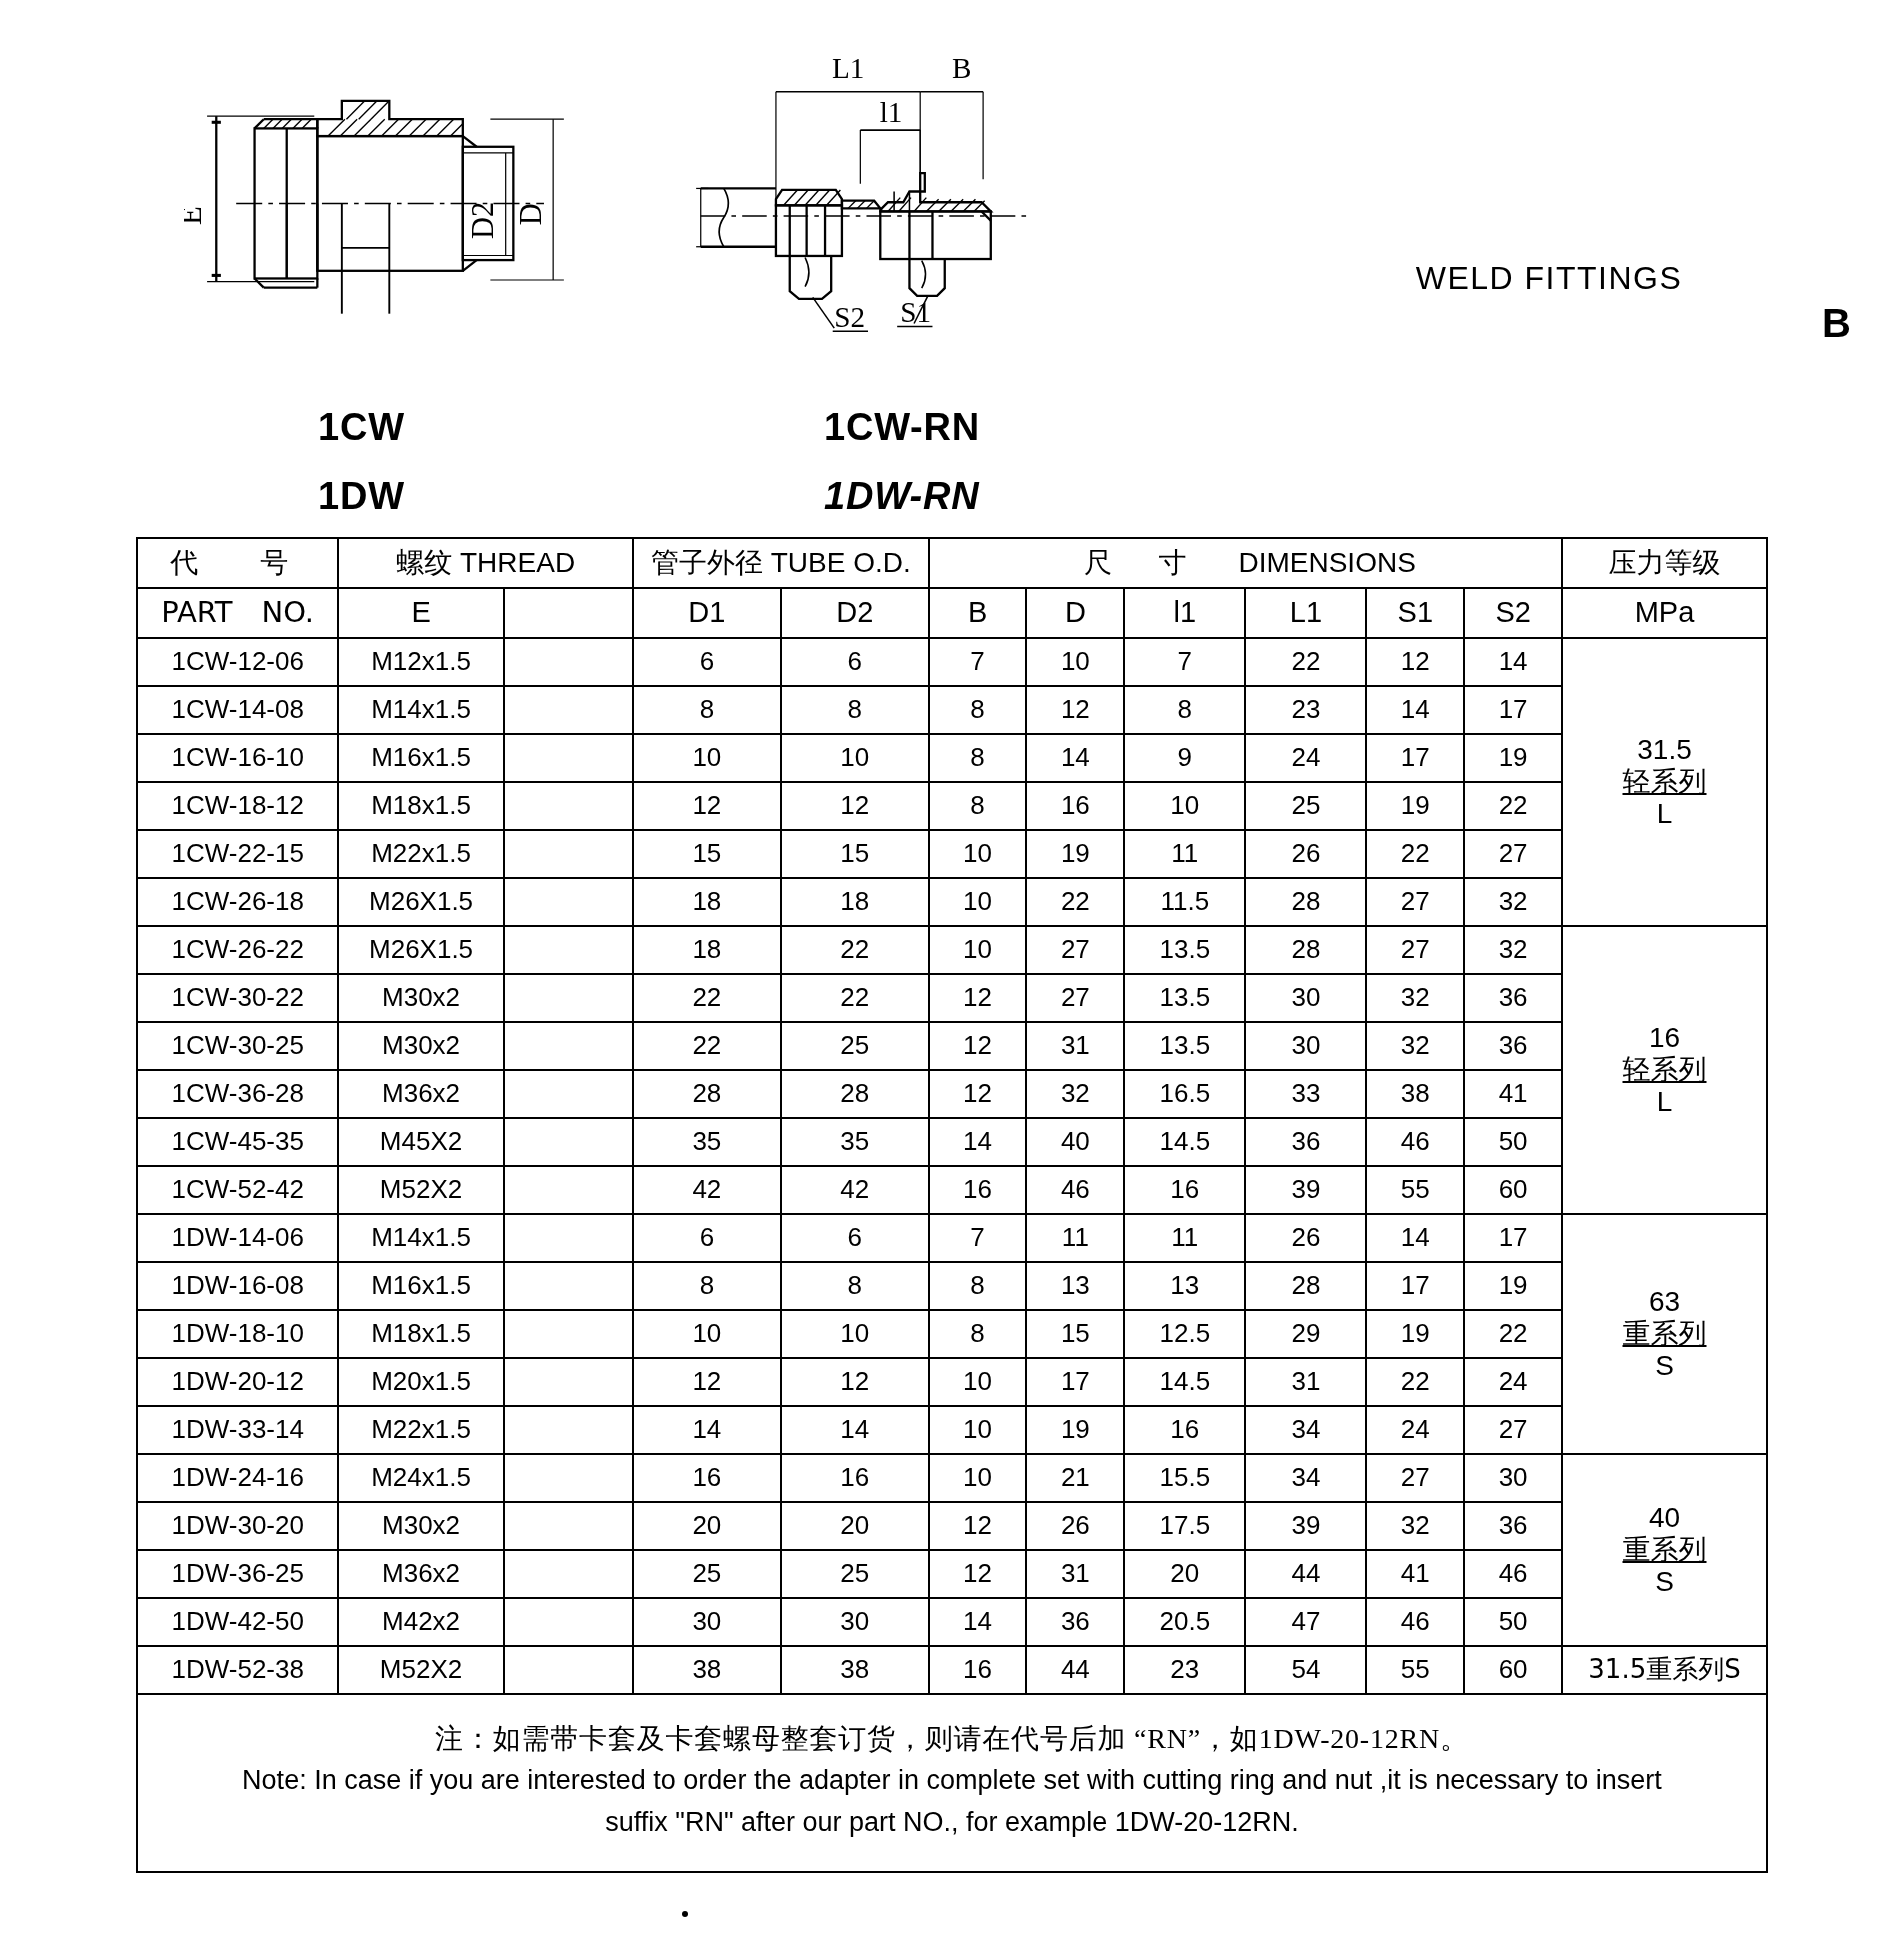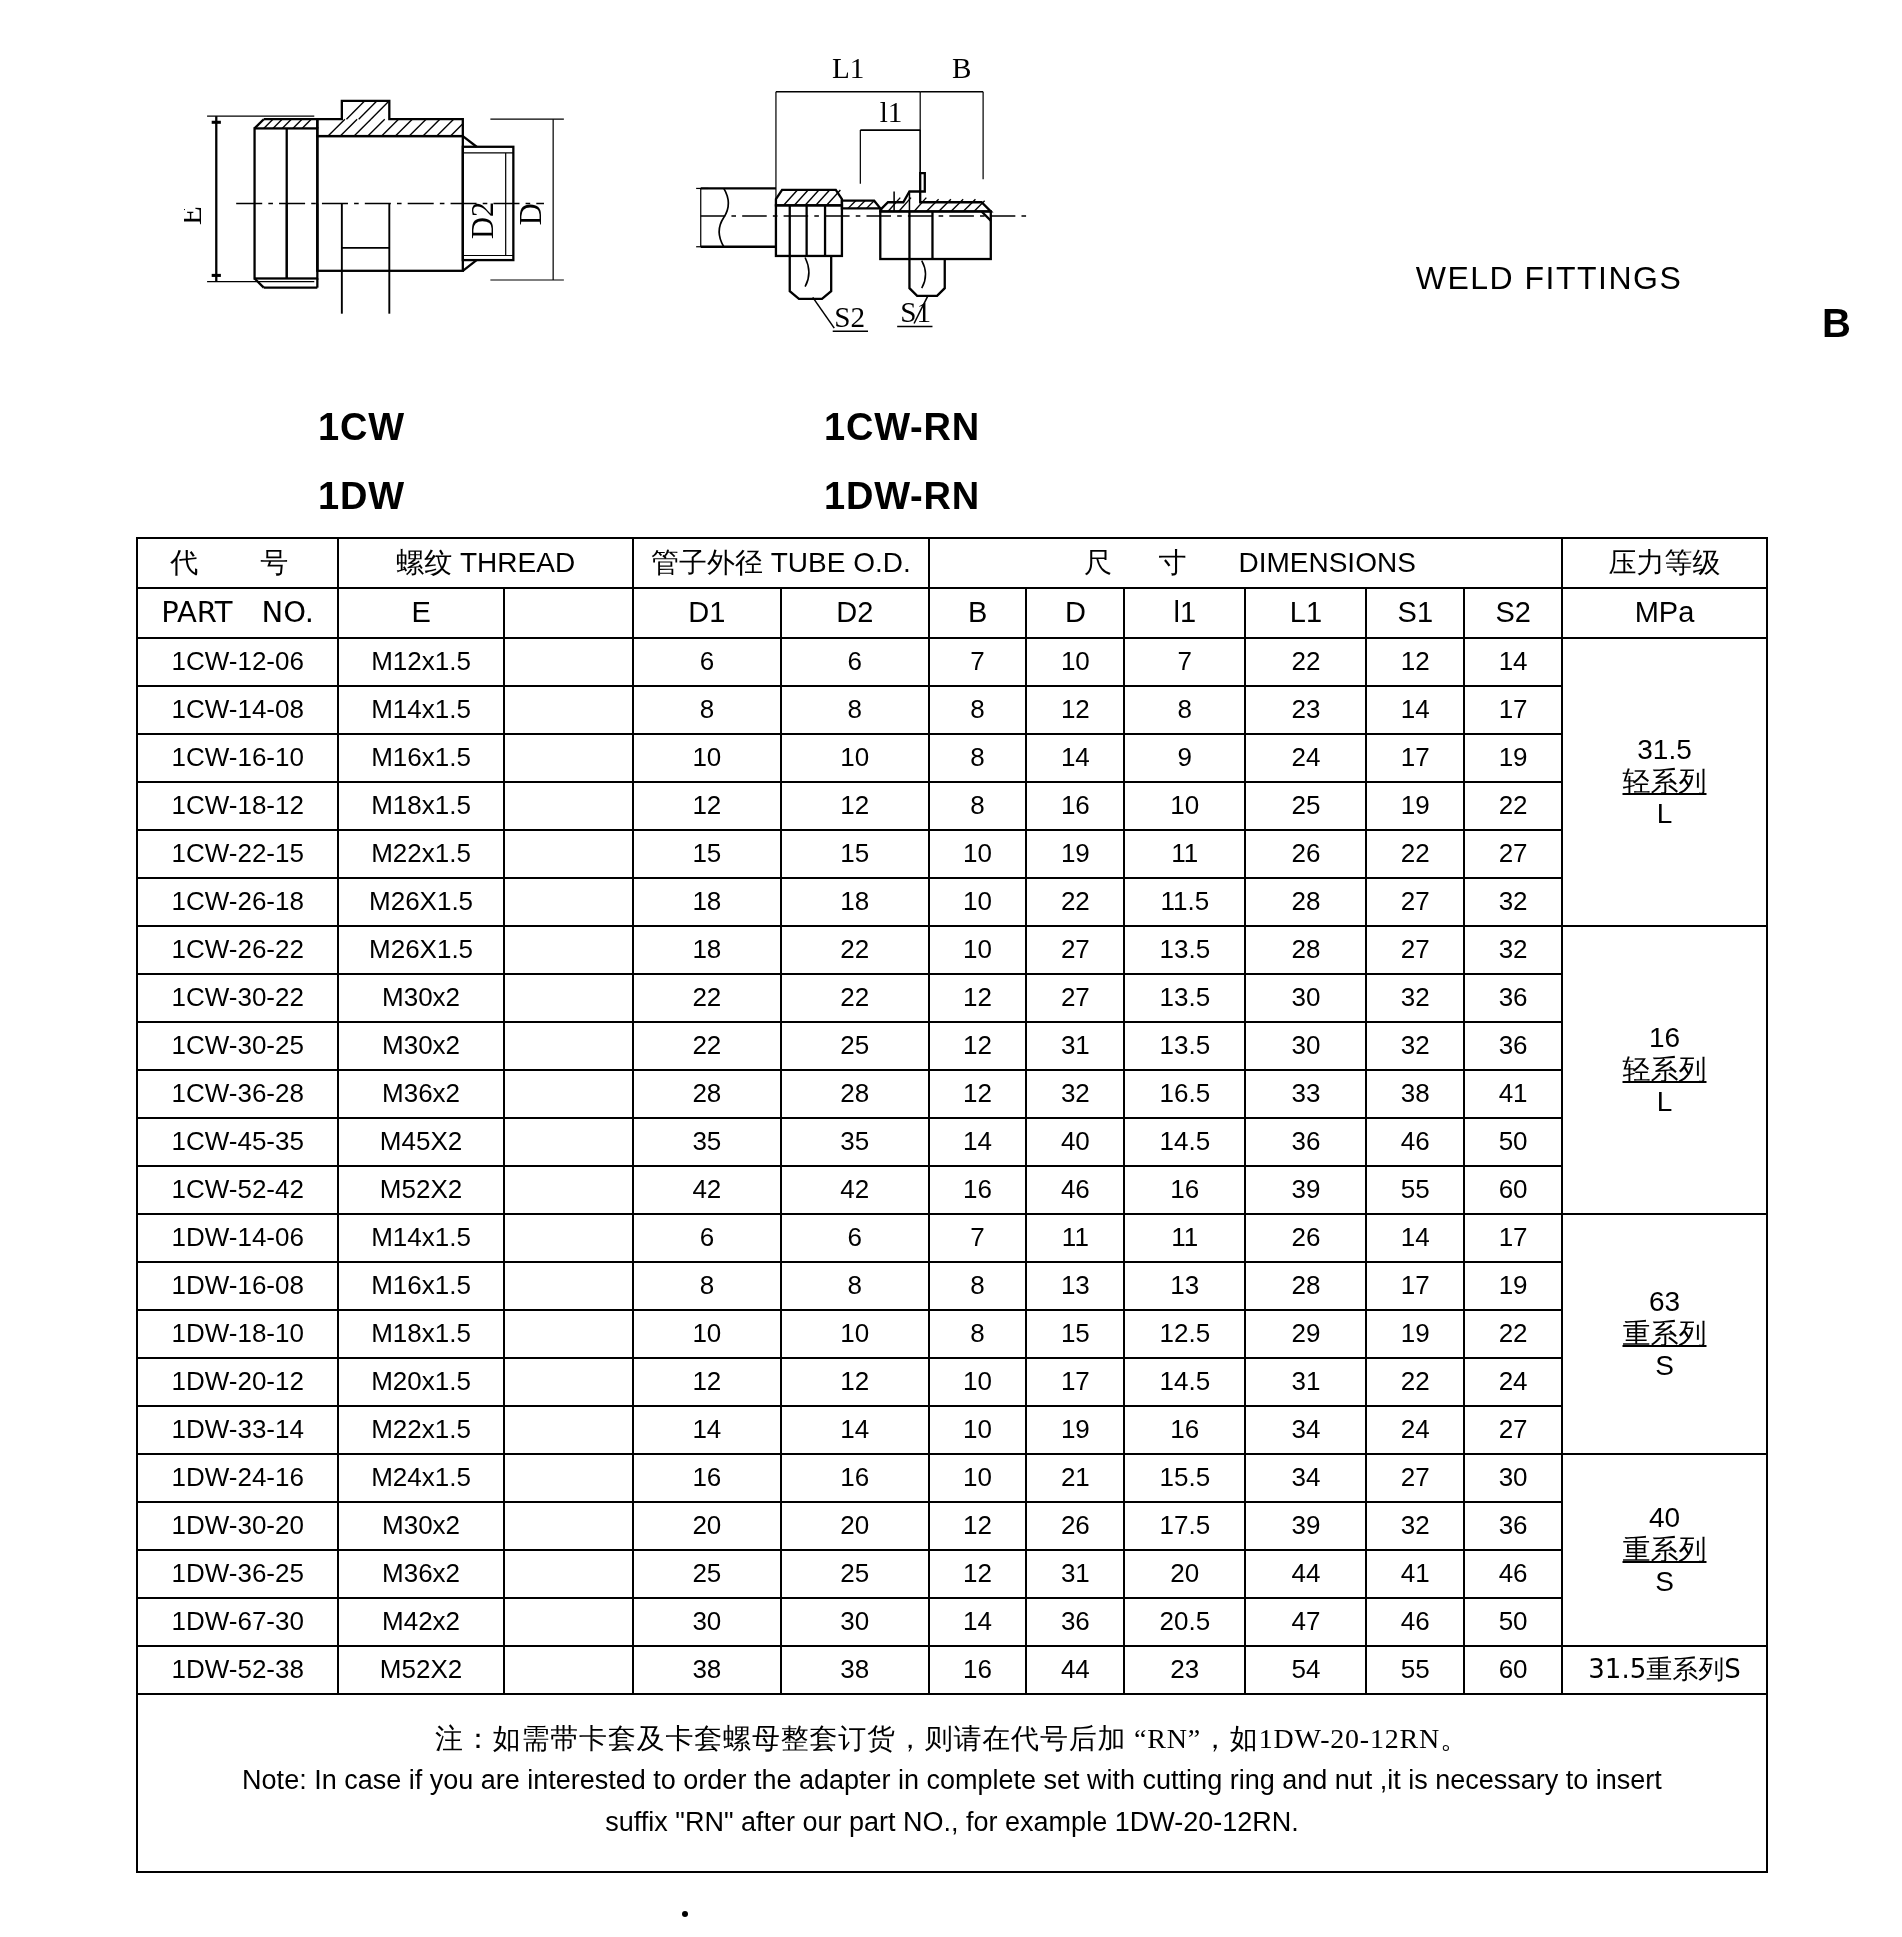--- a/index.html
+++ b/index.html
@@ -56,21 +56,21 @@
   .model-caption {
     position: absolute;
     font-size: 38px;
     font-weight: bold;
     letter-spacing: 0.8px;
     white-space: nowrap;
   }
   #caption-1cw  { left: 318px; top: 406px; }
   #caption-1dw  { left: 318px; top: 475px; }
   #caption-1cwrn{ left: 824px; top: 406px; text-align: center; }
-  #caption-1dwrn{ left: 824px; top: 475px; }
+  #caption-1dwrn{ left: 824px; top: 475px; font-style: italic; }
 
   
   #spec-table-wrap {
     position: absolute;
     left: 136px;
     top: 537px;
     width: 1632px;
   }
   table.spec {
     border-collapse: collapse;
@@ -647,21 +647,21 @@
           <td class="num">25</td>
           <td class="num">25</td>
           <td class="num">12</td>
           <td class="num">31</td>
           <td class="num">20</td>
           <td class="num">44</td>
           <td class="num">41</td>
           <td class="num">46</td>
         </tr>
         <tr>
-          <td class="part">1DW-67-30</td>
+          <td class="part">1DW-42-50</td>
           <td class="thread">M42x2</td>
           <td class="num"></td>
           <td class="num">30</td>
           <td class="num">30</td>
           <td class="num">14</td>
           <td class="num">36</td>
           <td class="num">20.5</td>
           <td class="num">47</td>
           <td class="num">46</td>
           <td class="num">50</td>

